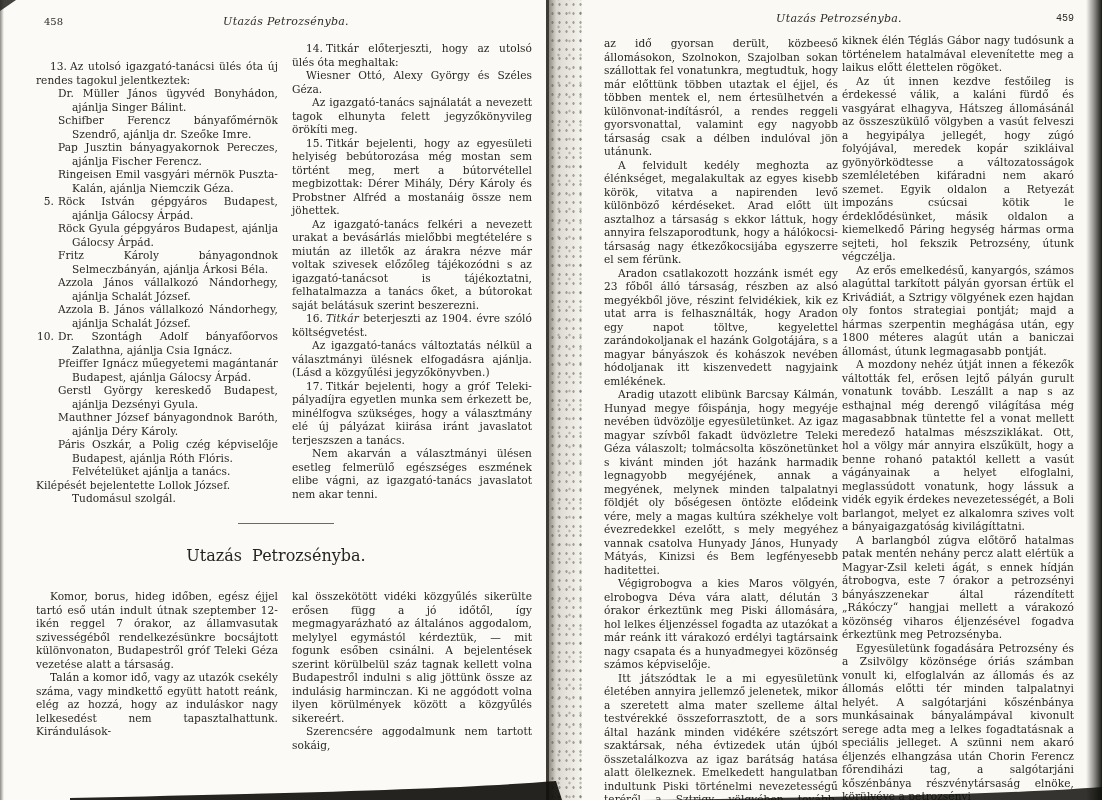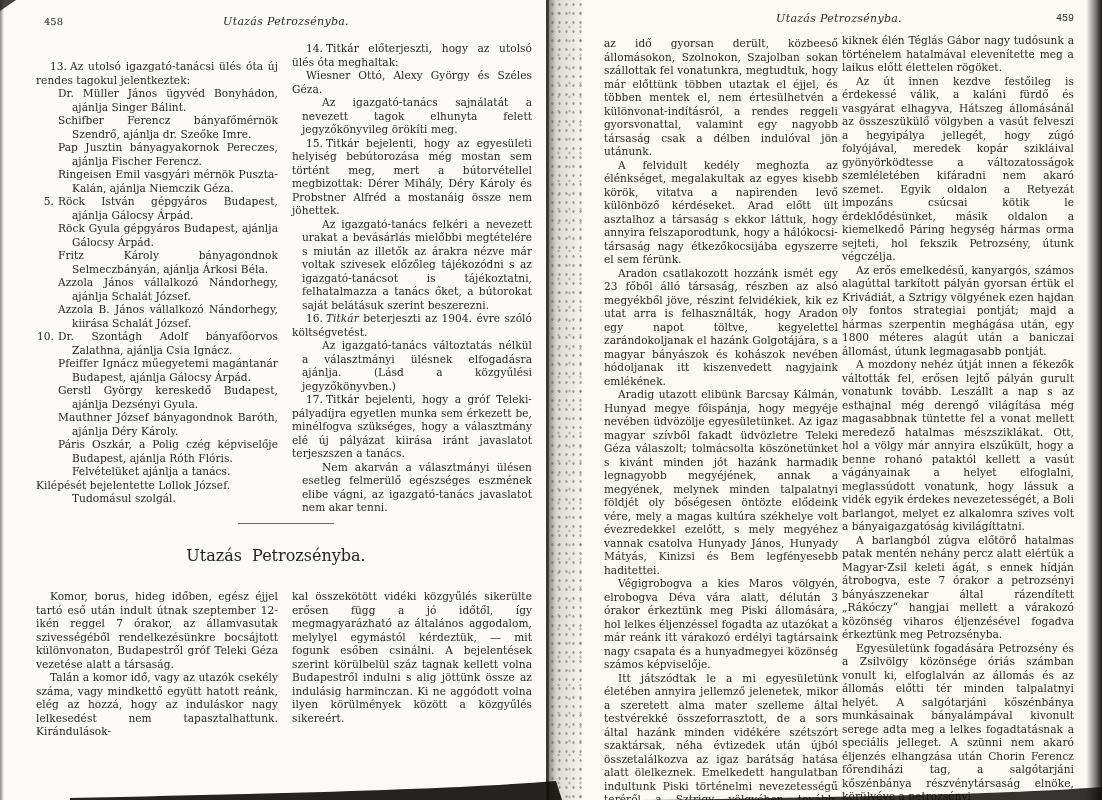--- a/index.html
+++ b/index.html
@@ -44,21 +44,21 @@
   .pageno { position:absolute; font-size:10px; color:#2e2a24; }
 
   
   .col {
     position:absolute; text-align:justify;
     font-size:10.6px; line-height:13.5px; letter-spacing:.05px;
     color:#2b2721;
   }
   .col p { margin:0; text-indent:14px; }
   .col p.s-cont { text-indent:0; }
-  .col p.s-res  { margin-left:10px; text-indent:20px; }
+  .col p.s-res  { margin-left:0; text-indent:20px; }
   .mnum  { margin-right:3px; }
   .mlead { font-style:italic; }
 
   
   ul.member-list { list-style:none; }
   ul.member-list li { position:relative; padding-left:36px; text-indent:-14px; }
   ul.member-list li .lnum {
     position:absolute; left:0; top:0; width:18px; text-align:right; text-indent:0;
   }
   ul.member-list li.s-indent2 { text-indent:0; }
@@ -102,21 +102,21 @@
       <li><span>Ringeisen Emil vasgyári mérnök Puszta-Kalán, ajánlja Niemczik Géza.</span></li>
 
       <li><span class="lnum">5.</span><span>Röck István gépgyáros Budapest, ajánlja Gálocsy Árpád.</span></li>
 
       <li><span>Röck Gyula gépgyáros Budapest, ajánlja Gálocsy Árpád.</span></li>
 
       <li><span>Fritz Károly bányagondnok Selmeczbányán, ajánlja Árkosi Béla.</span></li>
 
       <li><span>Azzola János vállalkozó Nándorhegy, ajánlja Schalát József.</span></li>
 
-      <li><span>Azzola B. János vállalkozó Nándorhegy, kiirása Schalát József.</span></li>
+      <li><span>Azzola B. János vállalkozó Nándorhegy, ajánlja Schalát József.</span></li>
 
       <li><span class="lnum">10.</span><span>Dr. Szontágh Adolf bányafőorvos Zalathna, ajánlja Csia Ignácz.</span></li>
 
       <li><span>Pfeiffer Ignácz műegyetemi magántanár Budapest, ajánlja Gálocsy Árpád.</span></li>
 
       <li><span>Gerstl György kereskedő Budapest, ajánlja Dezsényi Gyula.</span></li>
 
       <li><span>Mauthner József bányagondnok Baróth, ajánlja Déry Károly.</span></li>
 
       <li><span>Páris Oszkár, a Polig czég képviselője Budapest, ajánlja Róth Flóris.</span></li>
@@ -157,20 +157,21 @@
 <div class="col" style="left:36px; top:590px; width:242px;">
 
     <p><span>Komor, borus, hideg időben, egész éjjel tartó eső után indult útnak szeptember 12-ikén reggel 7 órakor, az államvasutak szivességéből rendelkezésünkre bocsájtott különvonaton, Budapestről gróf Teleki Géza vezetése alatt a társaság.</span></p>
 
     <p><span>Talán a komor idő, vagy az utazók csekély száma, vagy mindkettő együtt hatott reánk, elég az hozzá, hogy az induláskor nagy lelkesedést nem tapasztalhattunk. Kirándulások-</span></p>
   </div>
 <div class="col" style="left:292px; top:590px; width:240px;">
 
     <p class="s-cont"><span>kal összekötött vidéki közgyűlés sikerülte erősen függ a jó időtől, így megmagyarázható az általános aggodalom, melylyel egymástól kérdeztük, — mit fogunk esőben csinálni. A bejelentések szerint körülbelül száz tagnak kellett volna Budapestről indulni s alig jöttünk össze az indulásig harminczan. Ki ne aggódott volna ilyen körülmények között a közgyűlés sikereért.</span></p>
 
+    <p><span>Szerencsére aggodalmunk nem tartott sokáig,</span></p>
   </div>
 
 <div class="col" style="left:604px; top:37px; width:234px;">
 
     <p class="s-cont"><span>az idő gyorsan derült, közbeeső állomásokon, Szolnokon, Szajolban sokan szállottak fel vonatunkra, megtudtuk, hogy már előttünk többen utaztak el éjjel, és többen mentek el, nem értesülhetvén a különvonat-indításról, a rendes reggeli gyorsvonattal, valamint egy nagyobb társaság csak a délben indulóval jön utánunk.</span></p>
 
     <p><span>A felvidult kedély meghozta az élénkséget, megalakultak az egyes kisebb körök, vitatva a napirenden levő különböző kérdéseket. Arad előtt ült asztalhoz a társaság s ekkor láttuk, hogy annyira felszaporodtunk, hogy a hálókocsi-társaság nagy étkezőkocsijába egyszerre el sem férünk.</span></p>
 
     <p><span>Aradon csatlakozott hozzánk ismét egy 23 főből álló társaság, részben az alsó megyékből jöve, részint felvidékiek, kik ez utat arra is felhasználták, hogy Aradon egy napot töltve, kegyelettel zarándokoljanak el hazánk Golgotájára, s a magyar bányászok és kohászok nevében hódoljanak itt kiszenvedett nagyjaink emlékének.</span></p>
 

